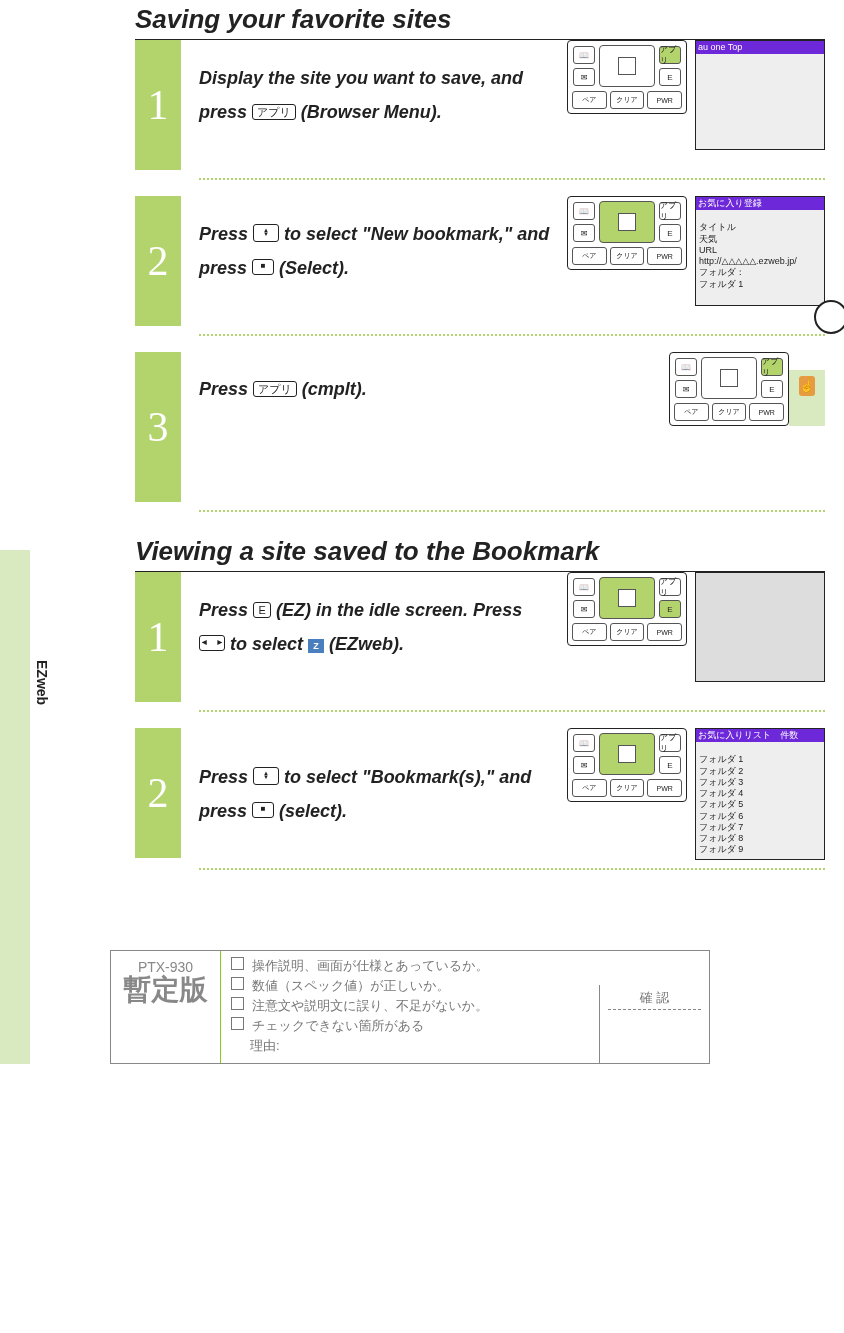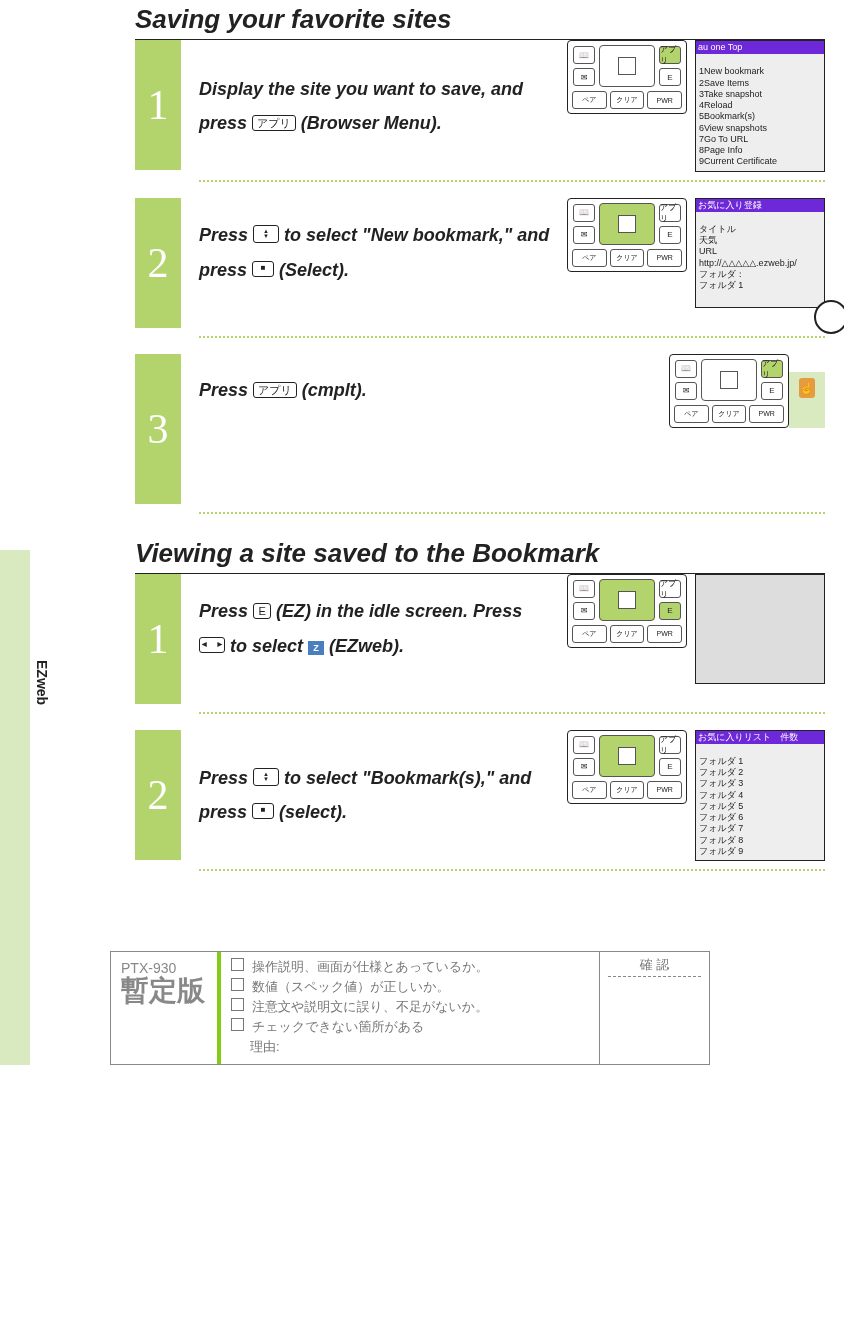--- a/index.html
+++ b/index.html
@@ -285,24 +285,24 @@
   
   .review-box{
     margin: 80px 0 0 110px;
     width:600px;
     border:1px solid #888;
     display:flex;
     font-size:13px;
     color:#777;
   }
   .review-box .rb-left{
-    border-right:4px solid #84cc16;
+    border-right:1px solid #84cc16;
     padding:8px 10px;
     width:110px;
-    text-align:left;
+    text-align:center;
   }
   .review-box .rb-left .model{ color:#888; font-size:14px; }
   .review-box .rb-left .prov{ color:#888; font-size:28px; font-weight:bold; line-height:1.1;}
   .review-box .rb-mid{
     padding:6px 10px;
     flex:1;
   }
   .review-box .rb-mid .chk-line{
     display:flex;
     align-items:flex-start;
@@ -313,20 +313,21 @@
     width:13px; height:13px;
     border:1px solid #777;
     display:inline-block;
     flex-shrink:0;
   }
   .review-box .rb-right{
     border-left:1px solid #888;
     width:110px;
     padding:4px 8px;
     text-align:center;
+    margin-top:34px;
   }
   .review-box .rb-right .kaku{
     border-bottom:1px dashed #888;
     padding-bottom:2px;
   }
 </style>
 </head>
 <body>
 
 <div class="page">
@@ -361,31 +362,20 @@
               </div>
             </div>
             <div class="kp-bottom">
               <div class="kp-btn">ペア</div>
               <div class="kp-btn">クリア</div>
               <div class="kp-btn">PWR</div>
             </div>
           </div>
           <div class="screen-thumb">
             <div class="shead">au one Top</div>
-            <ul>
-              <li>1New bookmark</li>
-              <li>2Save Items</li>
-              <li>3Take snapshot</li>
-              <li>4Reload</li>
-              <li>5Bookmark(s)</li>
-              <li>6View snapshots</li>
-              <li>7Go To URL</li>
-              <li>8Page Info</li>
-              <li>9Current Certificate</li>
-            </ul>
           </div>
         </div>
       </div>
     </div>
     <hr class="dashed-sep">
 
     <div class="step-row">
       <div class="step-num" style="min-height:130px">2</div>
       <div class="step-body">
         <div class="step-text">

